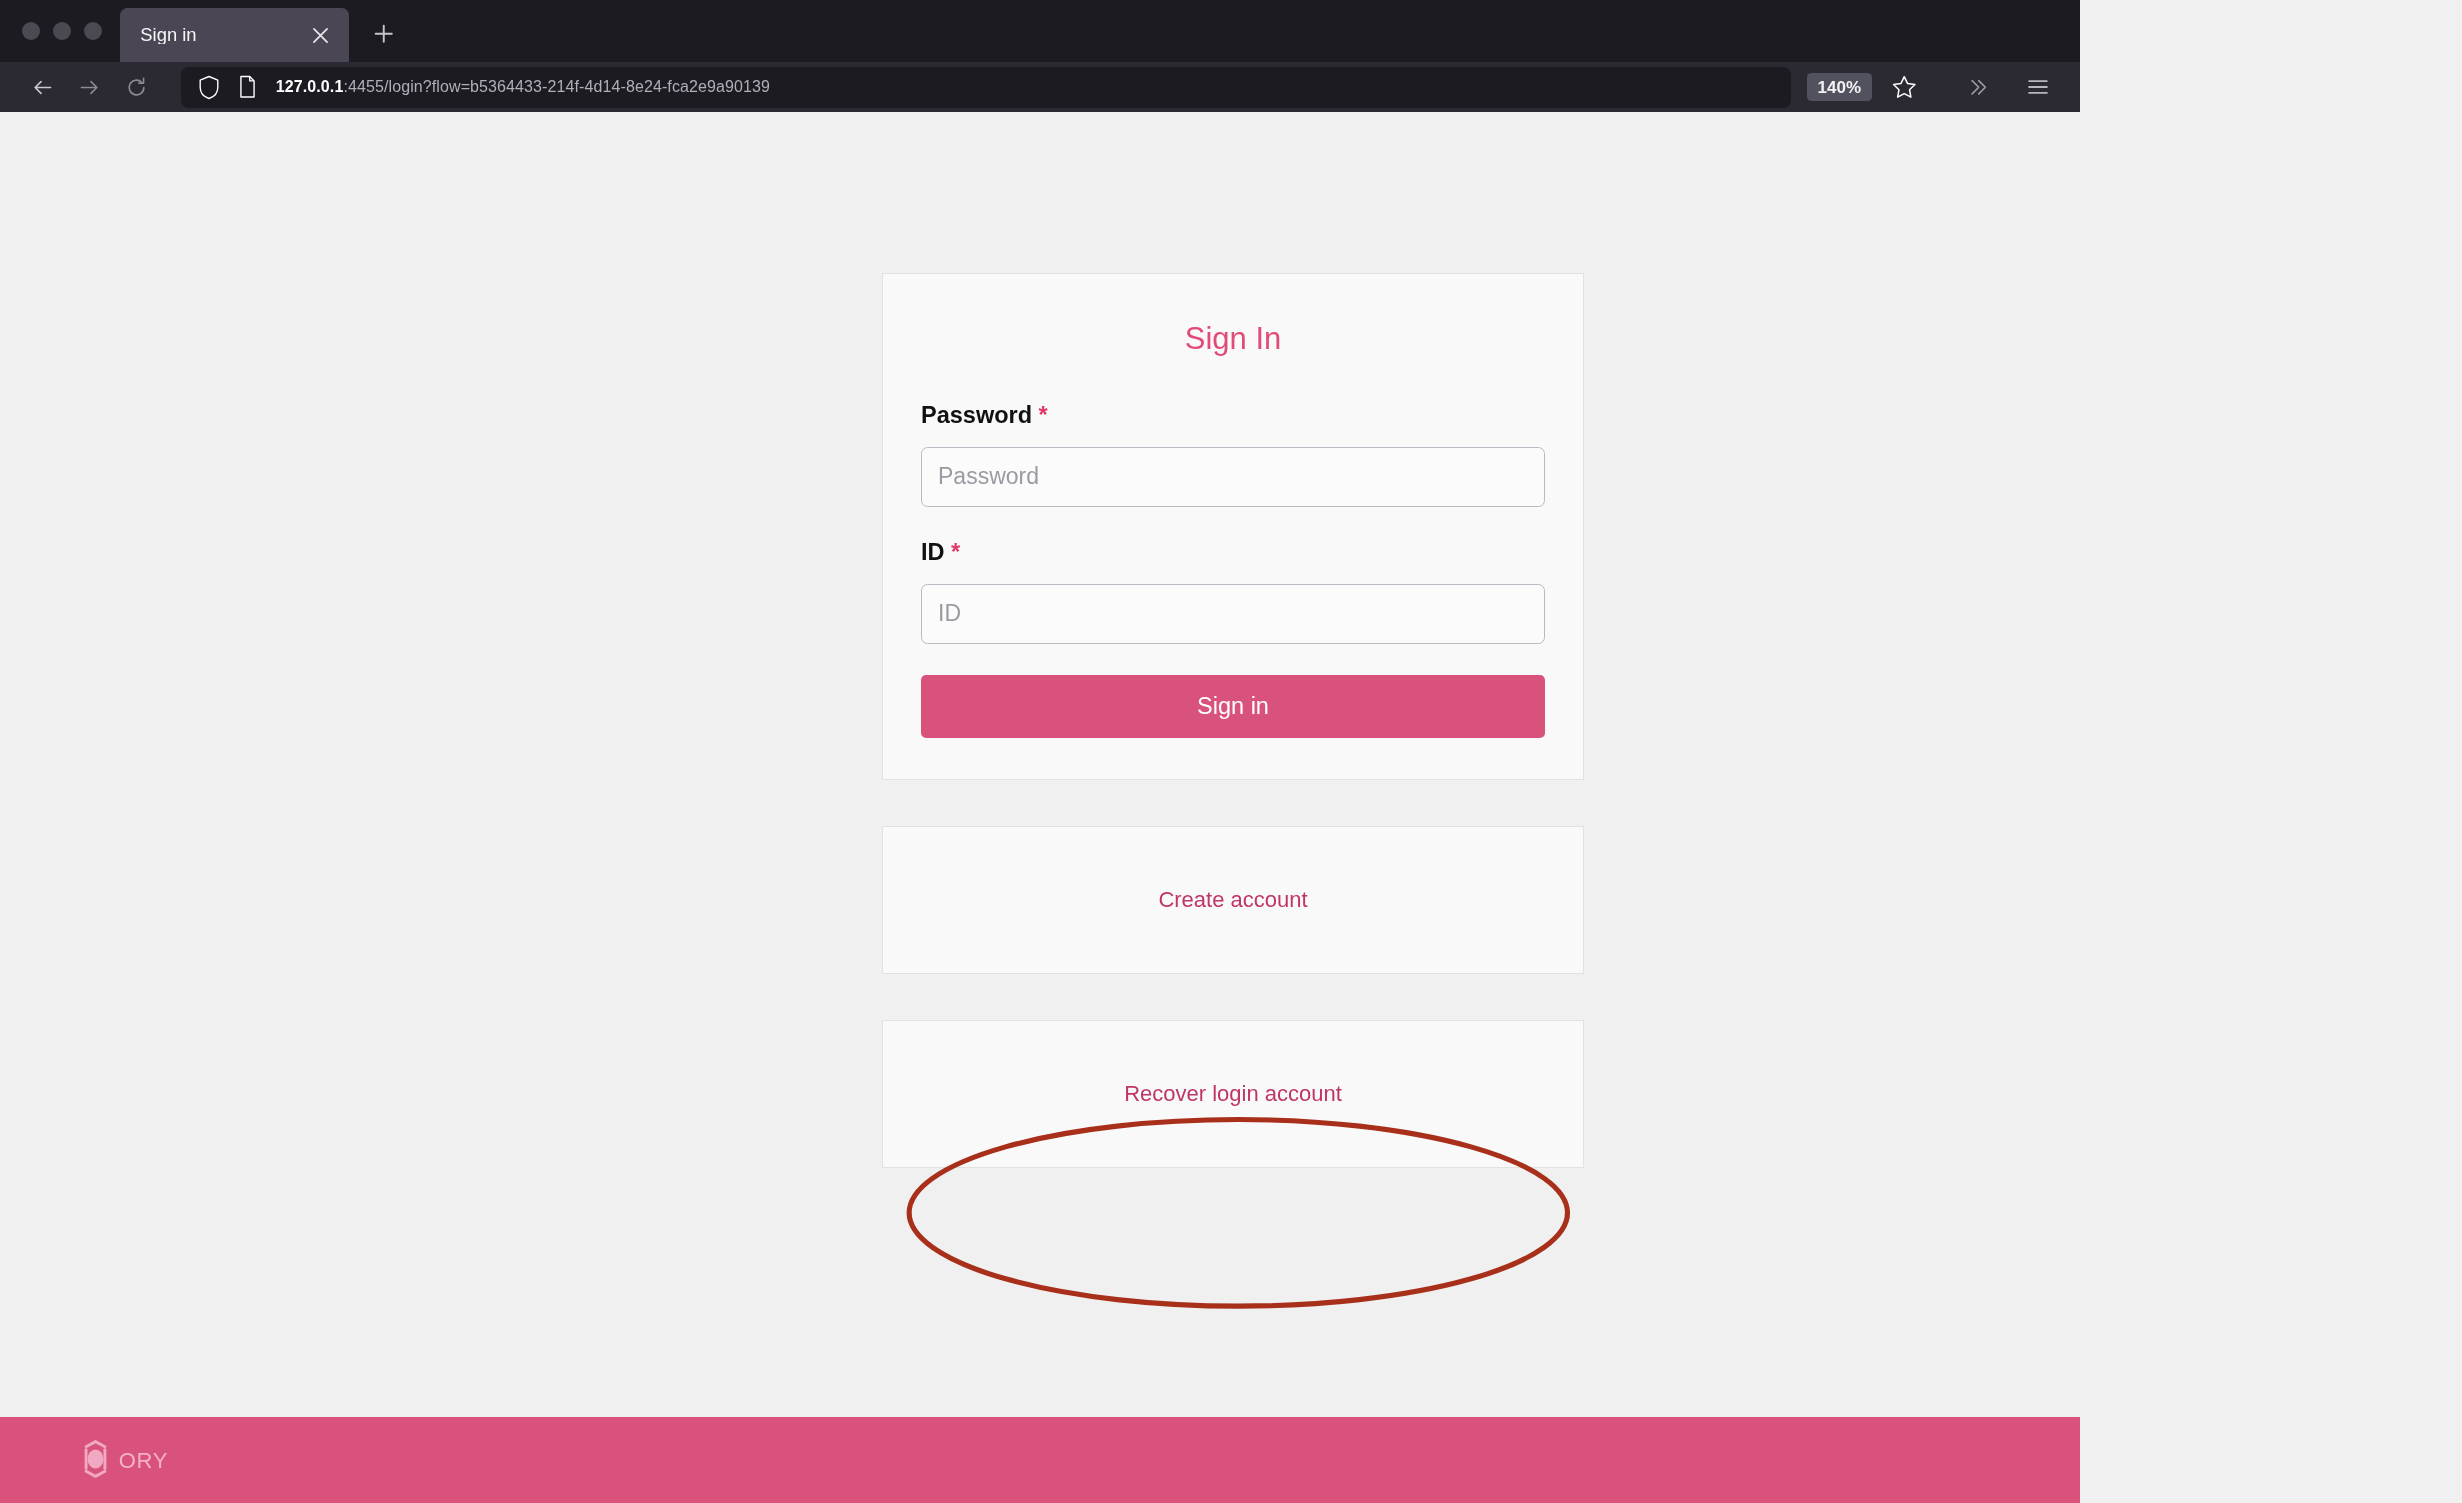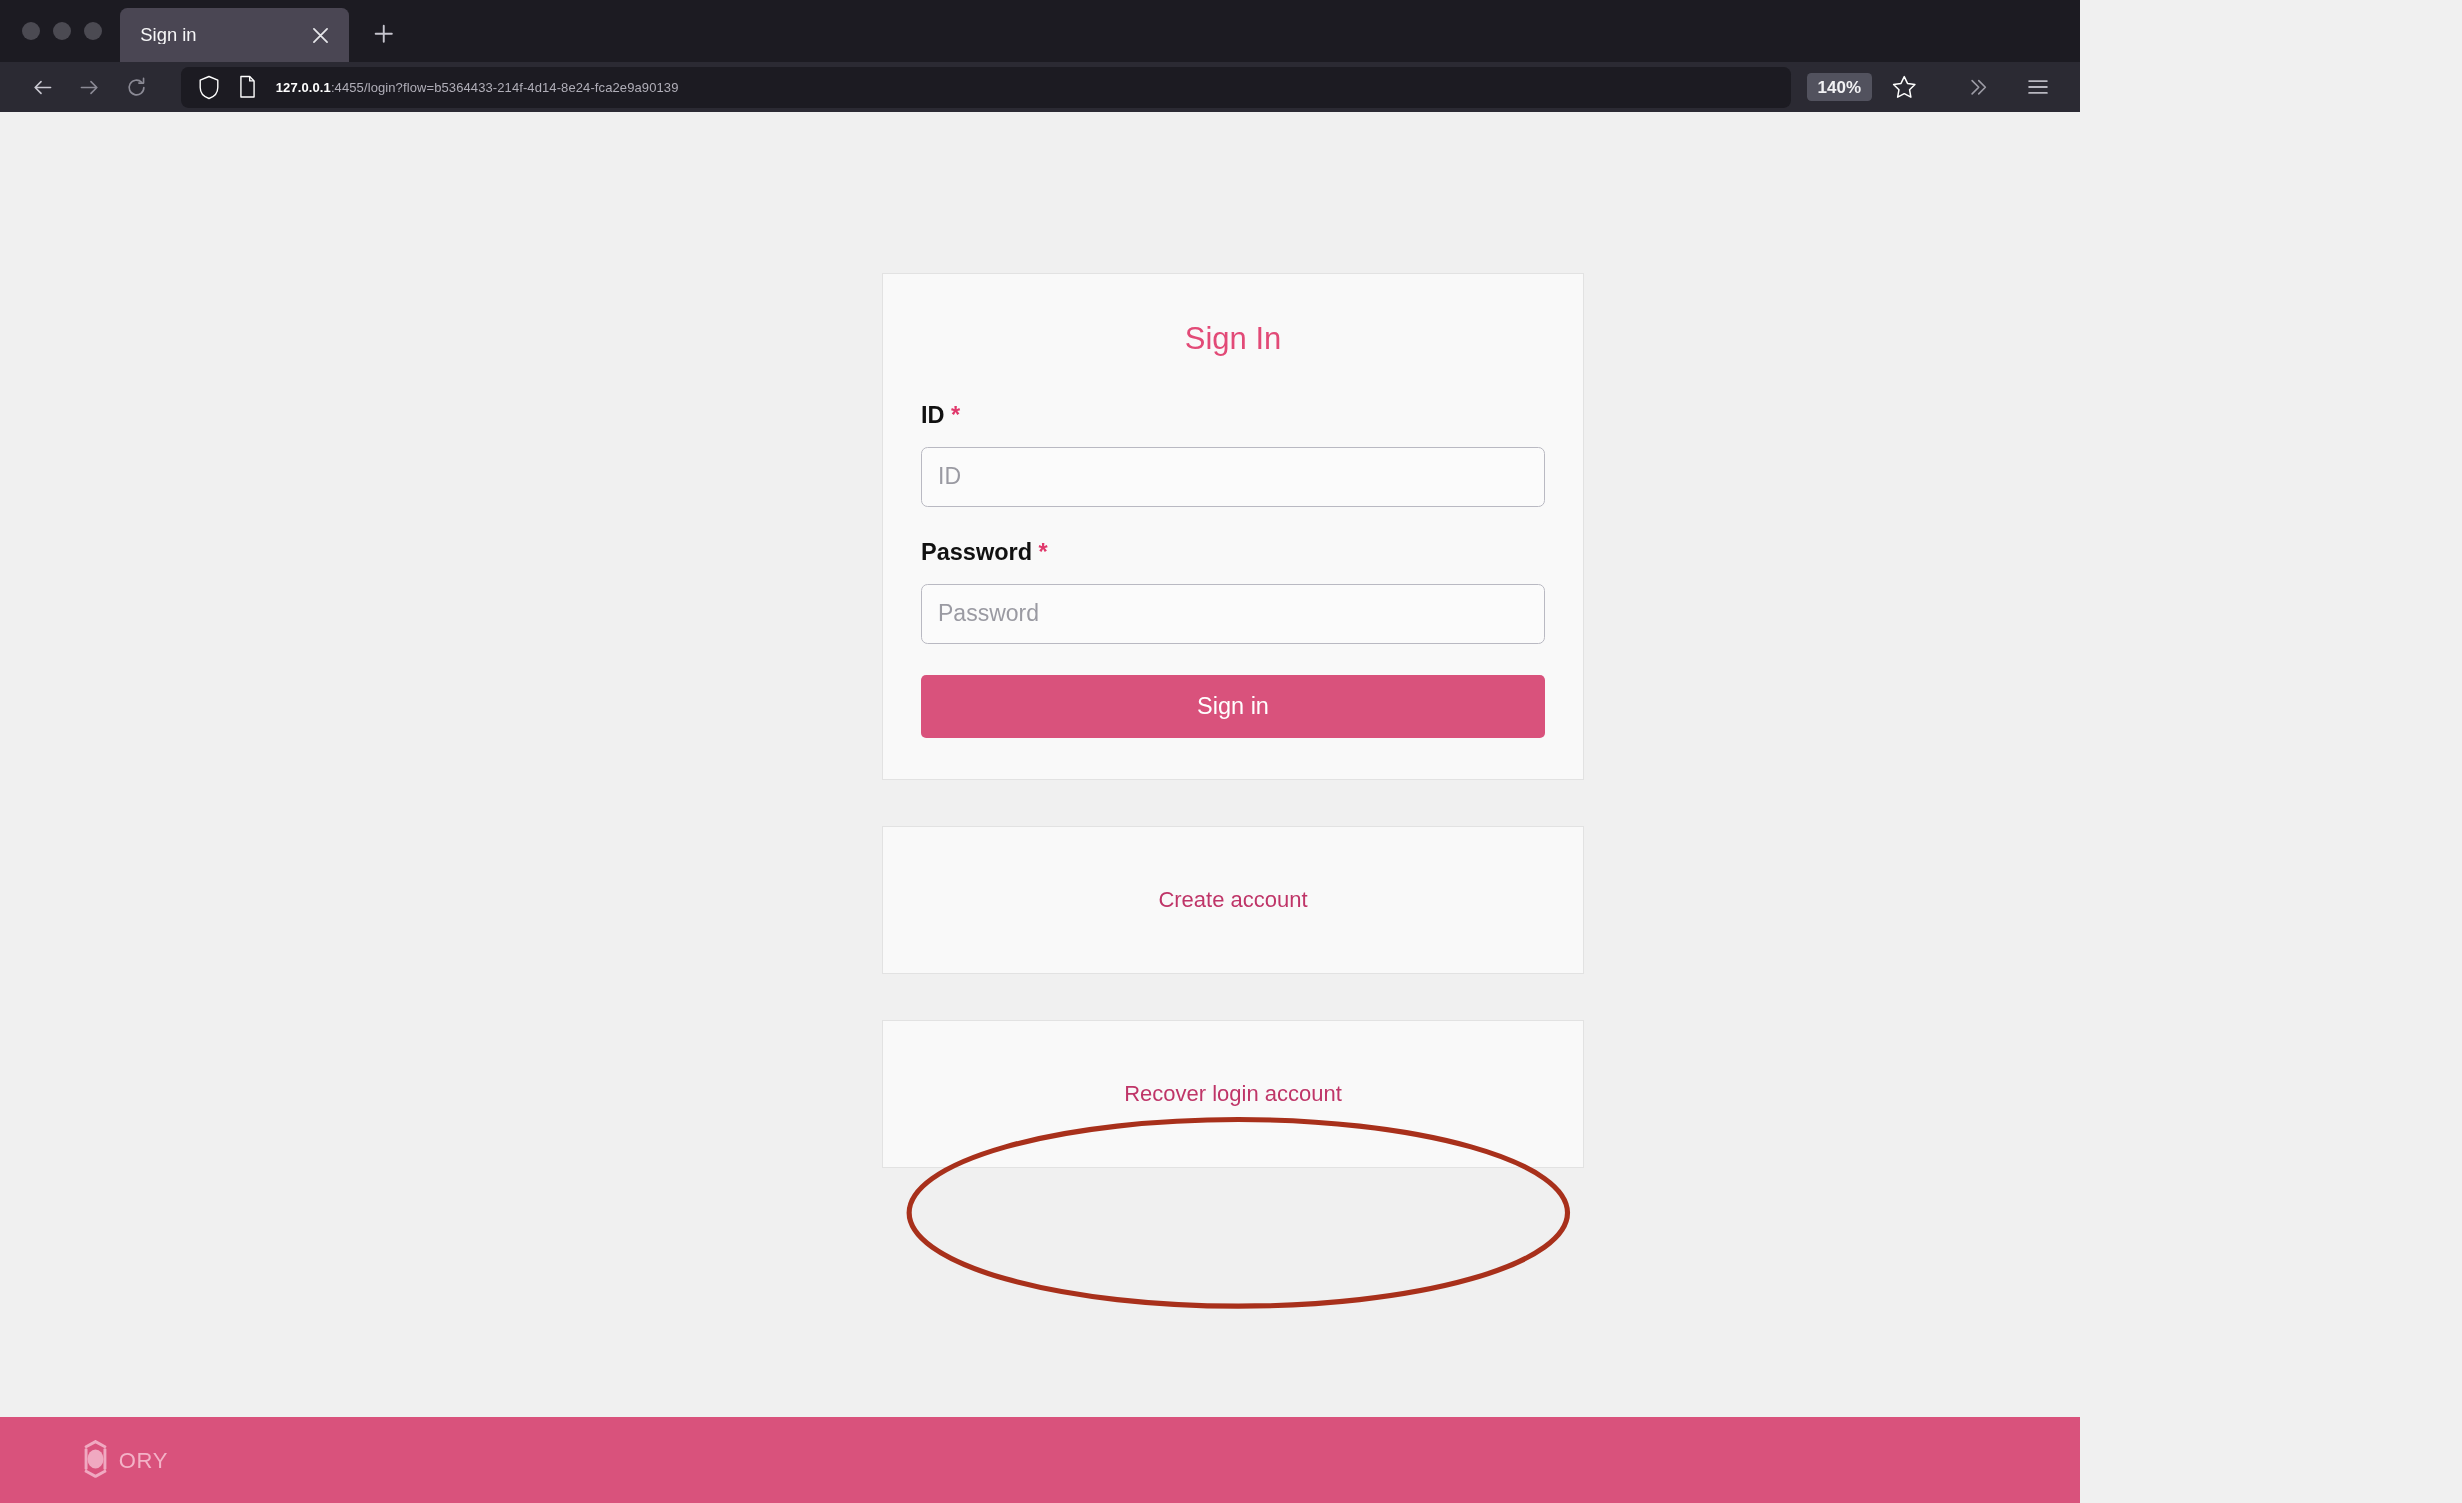--- a/index.html
+++ b/index.html
@@ -103,21 +103,21 @@
     margin: 0 16px 0 20.6px;
     display: flex;
     align-items: center;
     padding: 0 16px 0 17.6px;
     gap: 0;
     min-width: 0;
   }
   .urlbar .shield { flex: 0 0 auto; margin-right: 17.6px; display:flex; }
   .urlbar .pagei  { flex: 0 0 auto; margin-right: 19px; display:flex; }
   .urltext {
-    font-size: 13px;
+    font-size: 16px;
     color: #b0aeb8;
     white-space: nowrap;
     overflow: hidden;
     letter-spacing: 0.1px;
     font-family: "Liberation Sans", sans-serif;
   }
   .urltext .host { color: #ffffff; font-weight: 600; }
 
   .zoombadge {
     background: #52525e;
@@ -354,27 +354,27 @@
   </div>
 
   <div class="viewport">
 
     <div class="content-col">
 
       <div class="card card-signin">
         <div class="signin-title">Sign In</div>
 
         <div class="field-block">
+          <div class="field-label"><span>Password</span> <span class="req-star">*</span></div>
+          <input class="text-input" type="text" placeholder="Password" style="">
+        </div>
+
+        <div class="field-block">
           <div class="field-label"><span>ID</span> <span class="req-star">*</span></div>
           <input class="text-input" type="text" placeholder="ID" style="">
-        </div>
-
-        <div class="field-block">
-          <div class="field-label"><span>Password</span> <span class="req-star">*</span></div>
-          <input class="text-input" type="text" placeholder="Password" style="">
         </div>
 
         <button class="submit-btn">Sign in</button>
       </div>
 
       <div class="card card-link">
         <span class="card-link-text">Create account</span>
       </div>
 
       <div class="card card-link">

